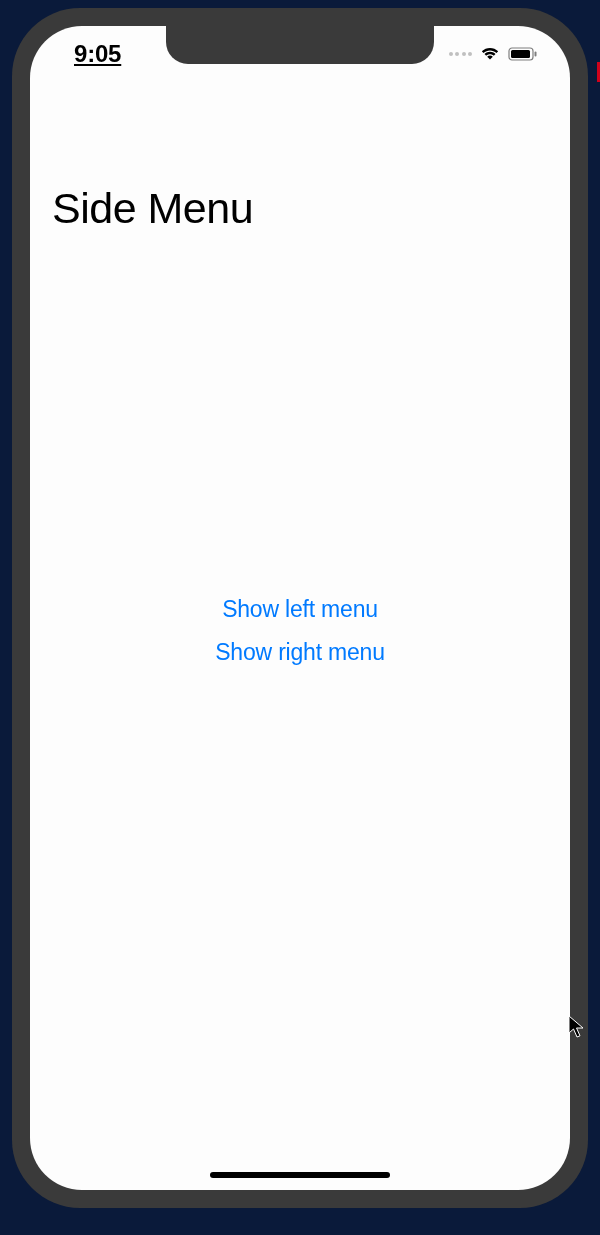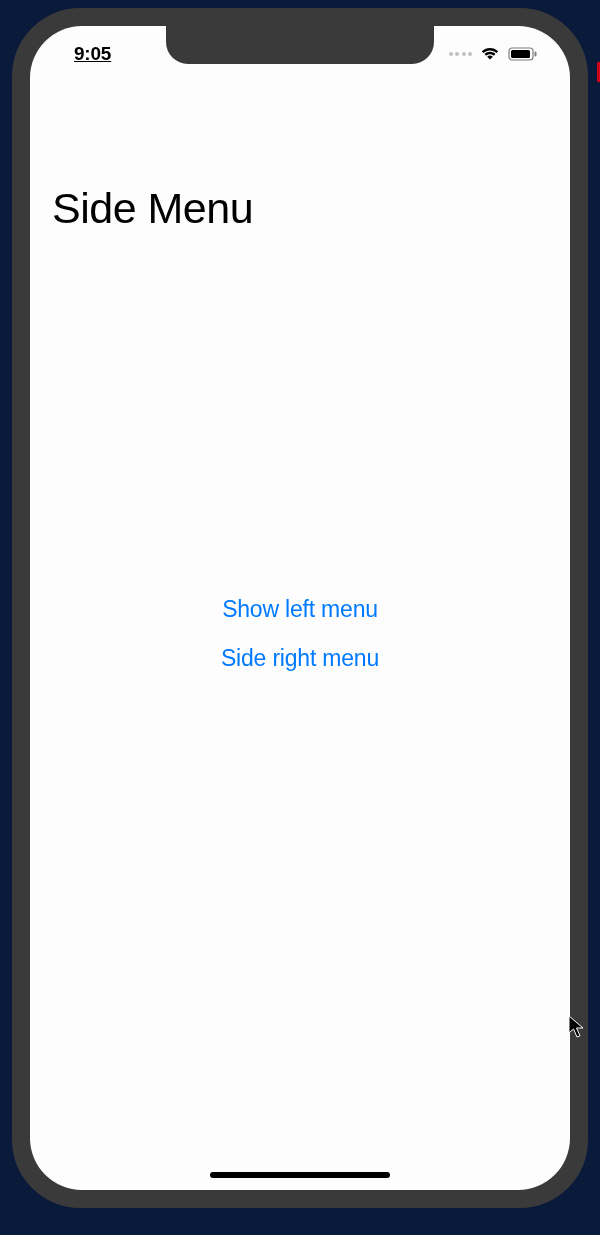--- a/index.html
+++ b/index.html
@@ -57,21 +57,21 @@
       right: 0;
       height: 50px;
       display: flex;
       justify-content: space-between;
       align-items: center;
       padding: 0 28px;
       z-index: 5;
     }
 
     .status-time {
-      font-size: 19px;
+      font-size: 24px;
       font-weight: 600;
       color: #000;
       letter-spacing: -0.2px;
       margin-left: 16px;
       margin-top: 6px;
       text-decoration: underline;
     }
 
     .status-right {
       display: flex;
@@ -126,21 +126,21 @@
 
     .buttons-area {
       position: absolute;
       top: 50%;
       left: 0;
       right: 0;
       transform: translateY(-12px);
       display: flex;
       flex-direction: column;
       align-items: center;
-      gap: 22px;
+      gap: 16px;
     }
 
     .link-button {
       background: none;
       border: none;
       color: #007aff;
       font-size: 23px;
       font-weight: 400;
       font-family: inherit;
       cursor: pointer;
@@ -214,21 +214,21 @@
           </svg>
         </div>
       </div>
     </div>
 
     <div class="content">
       <h1 class="page-title">Side Menu</h1>
 
       <div class="buttons-area">
         <button class="link-button">Show left menu</button>
-        <button class="link-button">Side right menu</button>
+        <button class="link-button">Show right menu</button>
       </div>
     </div>
 
     <div class="home-indicator"></div>
   </div>
 </div>
 
 <div class="cursor">
   <svg viewBox="0 0 18 24">
     <path d="M1 1 L1 18 L5.5 14 L9 22 L12 20.8 L8.5 13 L15 13 Z" fill="#000" stroke="#fff" stroke-width="1"></path>

